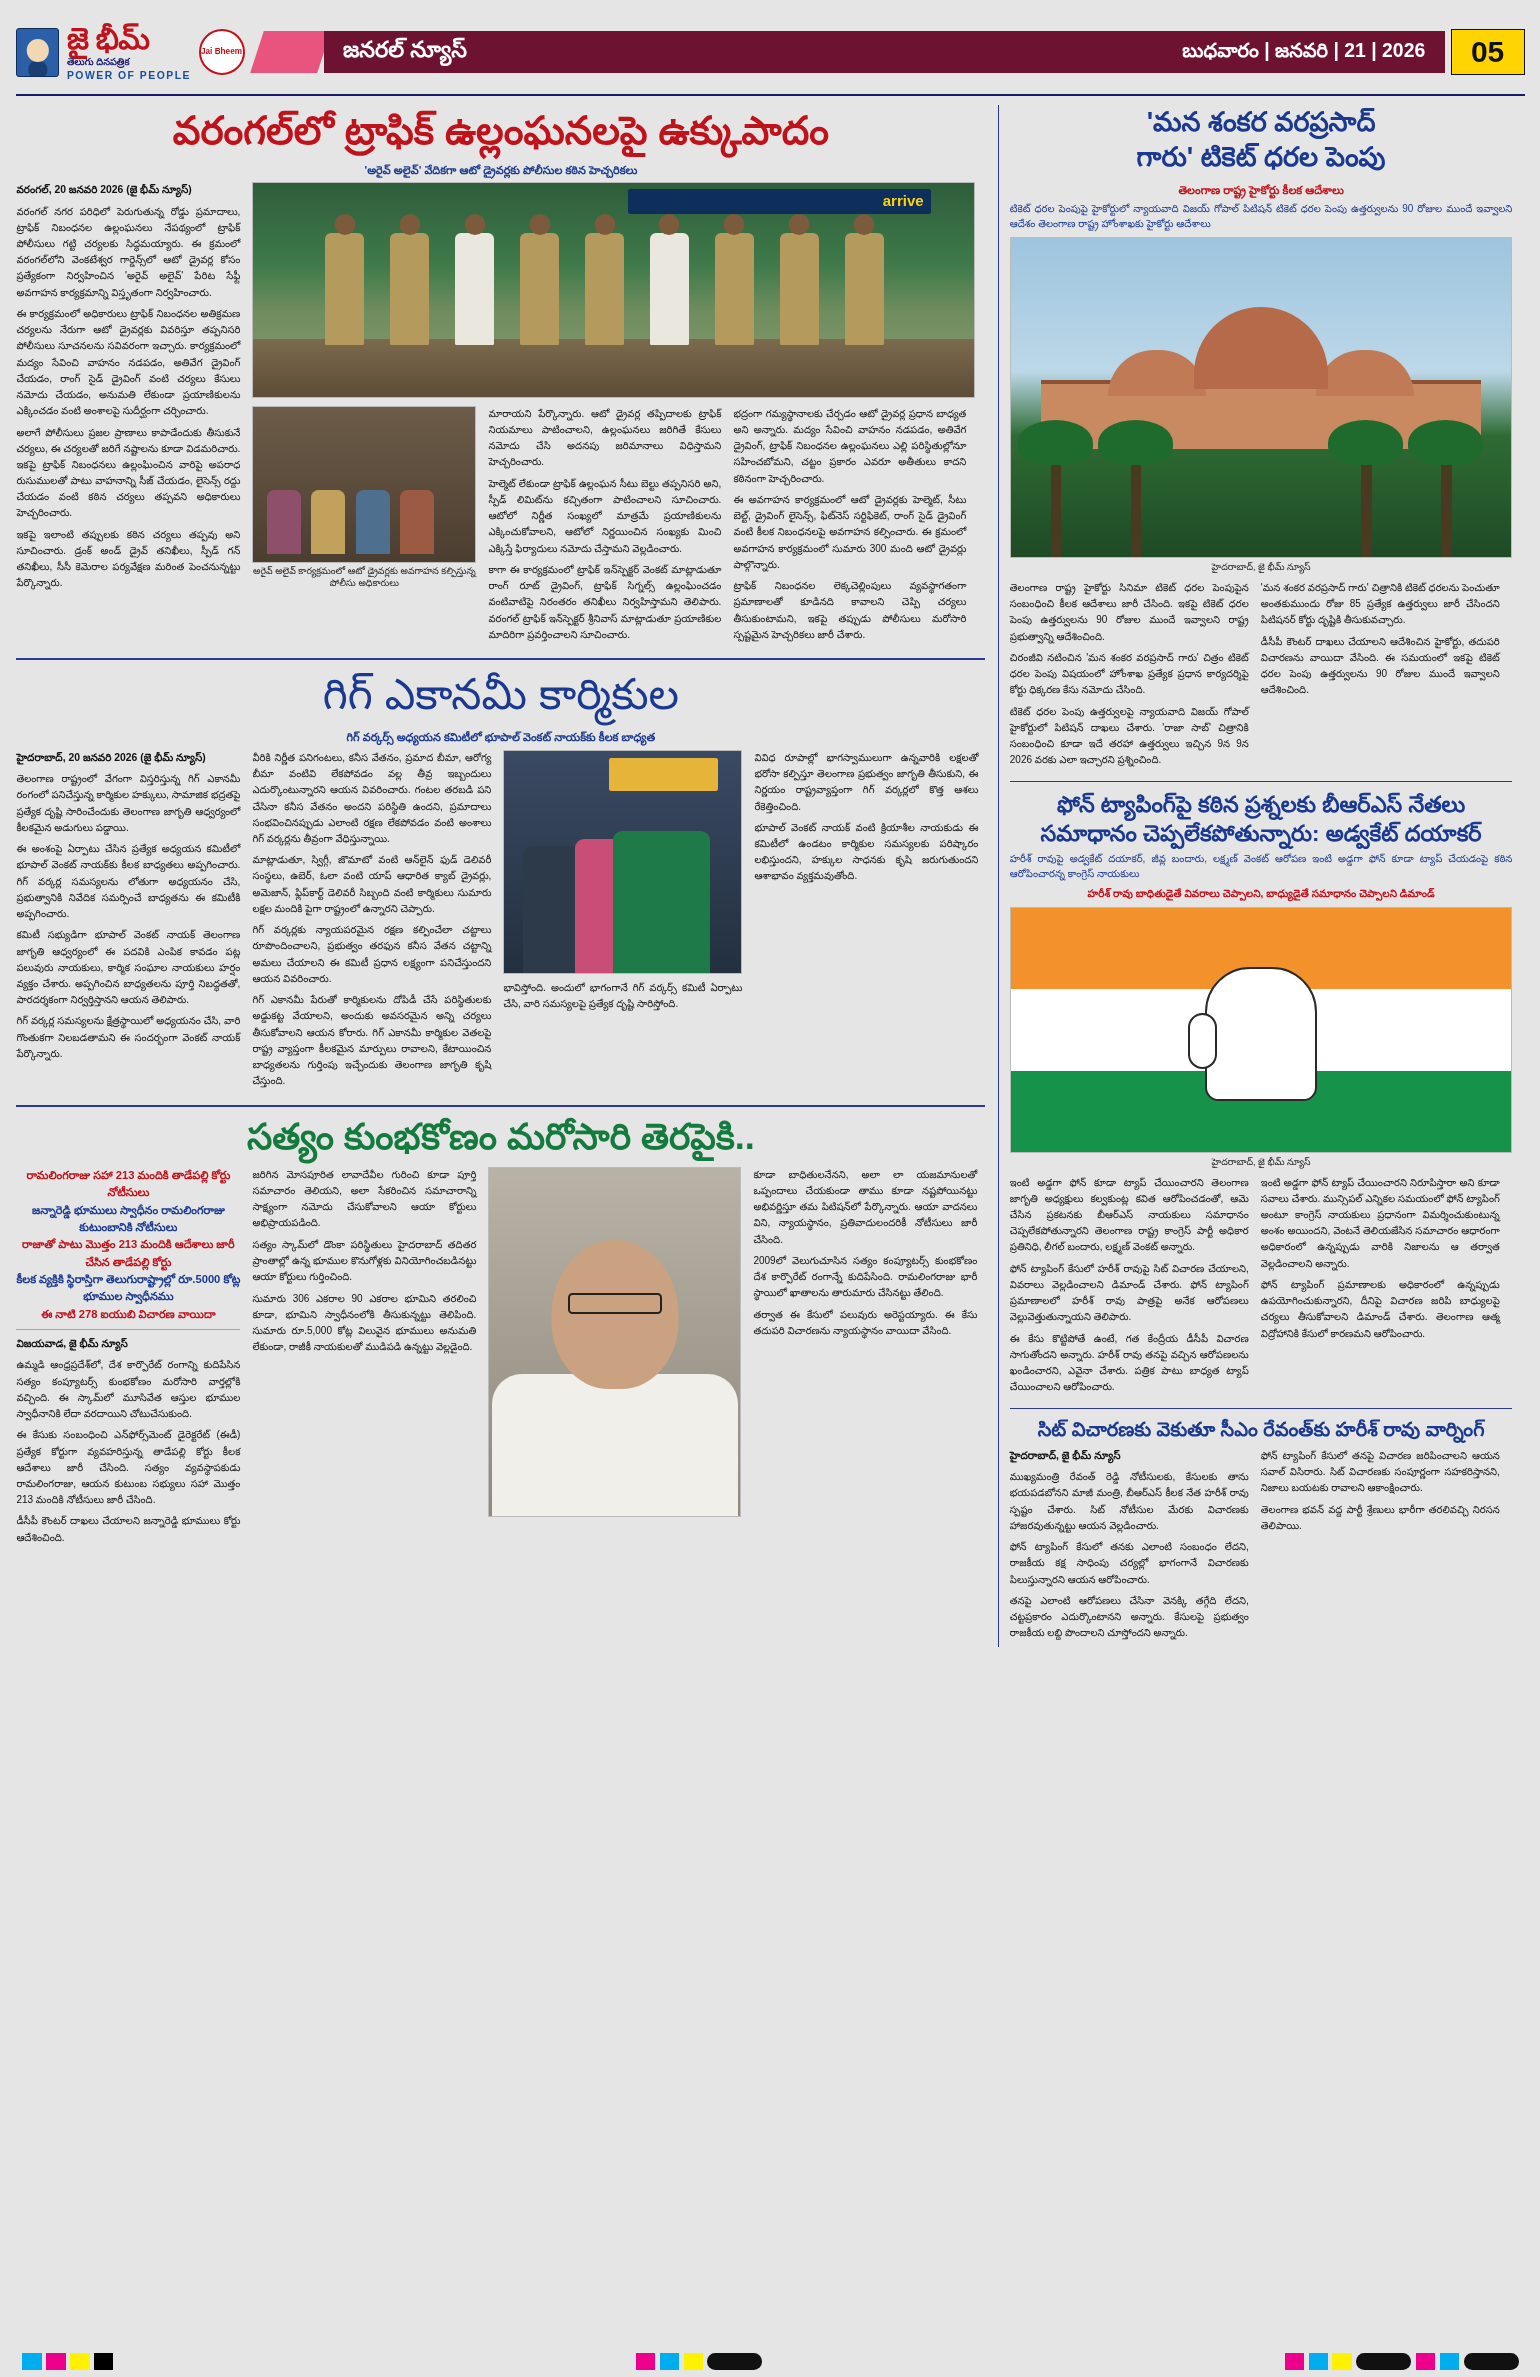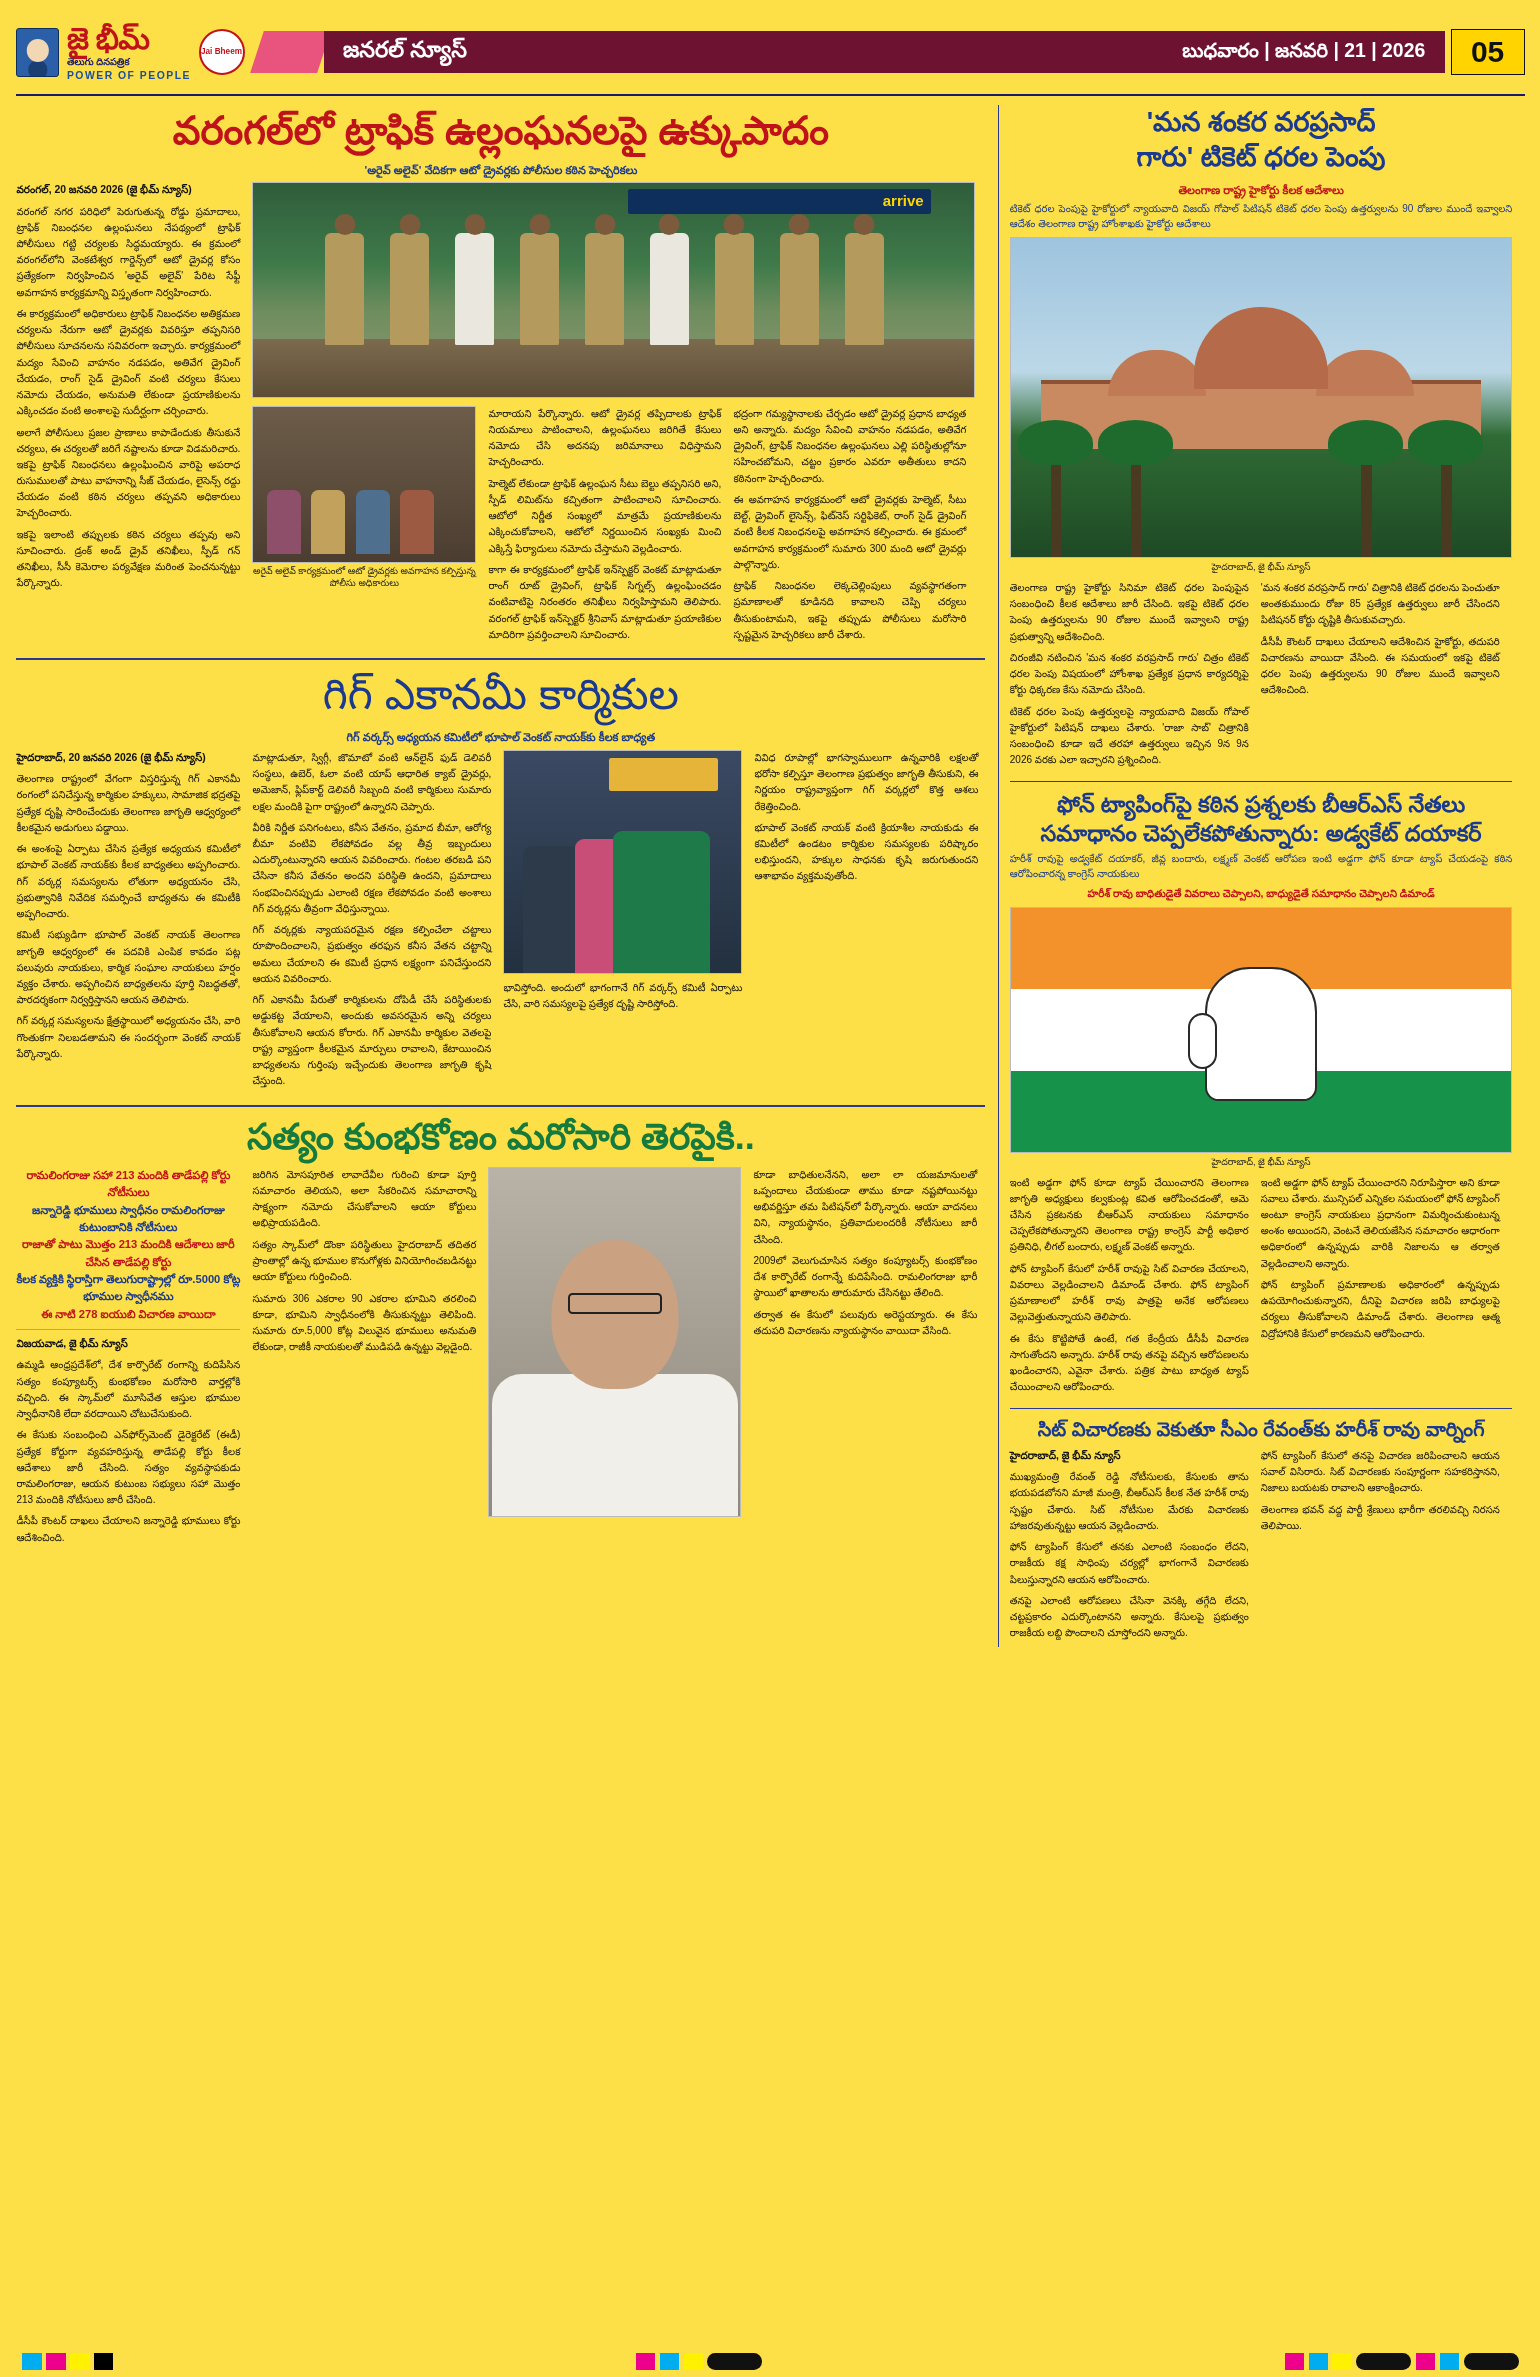--- a/index.html
+++ b/index.html
@@ -9,21 +9,21 @@
     height: 2377px;
     background: #ffffff;
     font-family: "Liberation Sans", sans-serif;
     color: #111;
     position: relative;
   }
   .page {
     position: relative;
     width: 1541px;
     height: 2377px;
-    background: #fde047;
+    background: #e5e5e5;
     padding: 13.4px 16.4px 0 16.4px;
   }
 
   
   .masthead {
     display: flex;
     align-items: stretch;
     height: 83px;
     border-bottom: 2.2px solid #1a1a6e;
     padding-bottom: 3px;
@@ -332,22 +332,22 @@
 
         <div class="cols">
           <div class="col" style="width:224px">
             <div class="dateline">హైదరాబాద్, 20 జనవరి 2026 (జై భీమ్ న్యూస్)</div>
             <p>తెలంగాణ రాష్ట్రంలో వేగంగా విస్తరిస్తున్న గిగ్ ఎకానమీ రంగంలో పనిచేస్తున్న కార్మికుల హక్కులు, సామాజిక భద్రతపై ప్రత్యేక దృష్టి సారించేందుకు తెలంగాణ జాగృతి ఆధ్వర్యంలో కీలకమైన అడుగులు పడ్డాయి.</p>
             <p>ఈ అంశంపై ఏర్పాటు చేసిన ప్రత్యేక అధ్యయన కమిటీలో భూపాల్ వెంకట్ నాయక్‌కు కీలక బాధ్యతలు అప్పగించారు. గిగ్ వర్కర్ల సమస్యలను లోతుగా అధ్యయనం చేసి, ప్రభుత్వానికి నివేదిక సమర్పించే బాధ్యతను ఈ కమిటీకి అప్పగించారు.</p>
             <p>కమిటీ సభ్యుడిగా భూపాల్ వెంకట్ నాయక్ తెలంగాణ జాగృతి ఆధ్వర్యంలో ఈ పదవికి ఎంపిక కావడం పట్ల పలువురు నాయకులు, కార్మిక సంఘాల నాయకులు హర్షం వ్యక్తం చేశారు. అప్పగించిన బాధ్యతలను పూర్తి నిబద్ధతతో, పారదర్శకంగా నిర్వర్తిస్తానని ఆయన తెలిపారు.</p>
             <p>గిగ్ వర్కర్ల సమస్యలను క్షేత్రస్థాయిలో అధ్యయనం చేసి, వారి గొంతుకగా నిలబడతామని ఈ సందర్భంగా వెంకట్ నాయక్ పేర్కొన్నారు.</p>
           </div>
           <div class="col" style="width:239px">
+            <p>వీరికి నిర్ణీత పనిగంటలు, కనీస వేతనం, ప్రమాద బీమా, ఆరోగ్య బీమా వంటివి లేకపోవడం వల్ల తీవ్ర ఇబ్బందులు ఎదుర్కొంటున్నారని ఆయన వివరించారు. గంటల తరబడి పని చేసినా కనీస వేతనం అందని పరిస్థితి ఉందని, ప్రమాదాలు సంభవించినప్పుడు ఎలాంటి రక్షణ లేకపోవడం వంటి అంశాలు గిగ్ వర్కర్లను తీవ్రంగా వేధిస్తున్నాయి.</p>
             <p>మాట్లాడుతూ, స్విగ్గీ, జొమాటో వంటి ఆన్‌లైన్ ఫుడ్ డెలివరీ సంస్థలు, ఉబెర్, ఓలా వంటి యాప్ ఆధారిత క్యాబ్ డ్రైవర్లు, అమెజాన్, ఫ్లిప్‌కార్ట్ డెలివరీ సిబ్బంది వంటి కార్మికులు సుమారు లక్షల మందికి పైగా రాష్ట్రంలో ఉన్నారని చెప్పారు.</p>
-            <p>వీరికి నిర్ణీత పనిగంటలు, కనీస వేతనం, ప్రమాద బీమా, ఆరోగ్య బీమా వంటివి లేకపోవడం వల్ల తీవ్ర ఇబ్బందులు ఎదుర్కొంటున్నారని ఆయన వివరించారు. గంటల తరబడి పని చేసినా కనీస వేతనం అందని పరిస్థితి ఉందని, ప్రమాదాలు సంభవించినప్పుడు ఎలాంటి రక్షణ లేకపోవడం వంటి అంశాలు గిగ్ వర్కర్లను తీవ్రంగా వేధిస్తున్నాయి.</p>
             <p>గిగ్ వర్కర్లకు న్యాయపరమైన రక్షణ కల్పించేలా చట్టాలు రూపొందించాలని, ప్రభుత్వం తరఫున కనీస వేతన చట్టాన్ని అమలు చేయాలని ఈ కమిటీ ప్రధాన లక్ష్యంగా పనిచేస్తుందని ఆయన వివరించారు.</p>
             <p>గిగ్ ఎకానమీ పేరుతో కార్మికులను దోపిడీ చేసే పరిస్థితులకు అడ్డుకట్ట వేయాలని, అందుకు అవసరమైన అన్ని చర్యలు తీసుకోవాలని ఆయన కోరారు. గిగ్ ఎకానమీ కార్మికుల వెతలపై రాష్ట్ర వ్యాప్తంగా కీలకమైన మార్పులు రావాలని, కేటాయించిన బాధ్యతలను గుర్తింపు ఇచ్చేందుకు తెలంగాణ జాగృతి కృషి చేస్తుంది.</p>
           </div>
           <div style="width:239px">
             <div class="photo ph-gig">
               <div class="banner2"></div>
               <div class="dark"></div>
               <div class="pink"></div>
               <div class="green"></div>
             </div>

